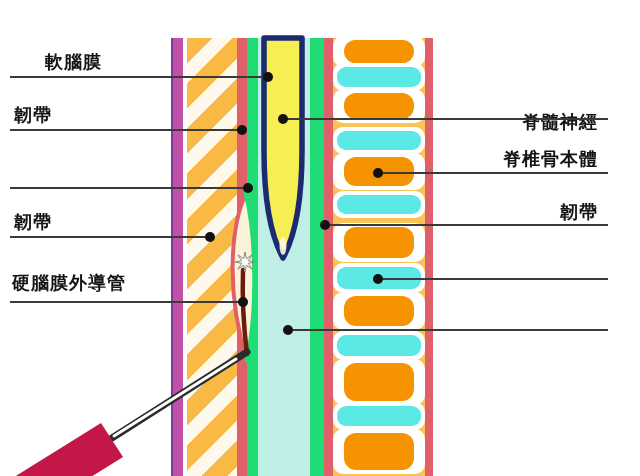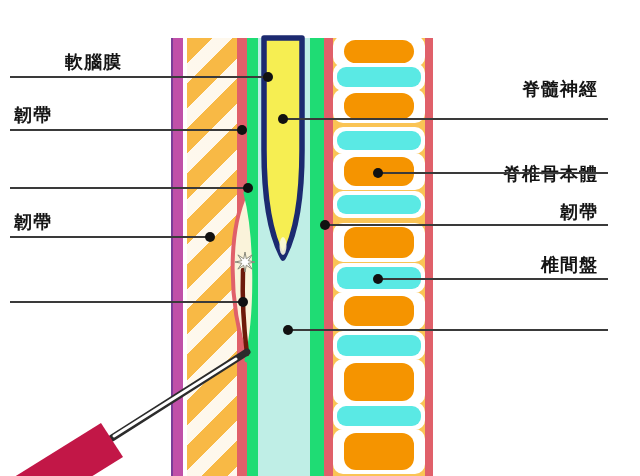--- a/index.html
+++ b/index.html
@@ -89,50 +89,50 @@
     <path d="M 246 193 C 257 235, 258 315, 247 360" fill="none" stroke="#1fdc74" stroke-width="5" stroke-linecap="round"></path>
 
     <path d="M 243 270 C 242 300, 244 330, 247 354" fill="none" stroke="#6d1a0a" stroke-width="4.5" stroke-linecap="round"></path>
     <polygon points="255,262 248.2,263.3 252.1,269.1 246.3,265.2 245,272 243.7,265.2 237.9,269.1 241.8,263.3 235,262 241.8,260.7 237.9,254.9 243.7,258.8 245,252 246.3,258.8 252.1,254.9 248.2,260.7" fill="#ffffff" stroke="#8a8a7a" stroke-width="1"></polygon>
 
     <line x1="247" y1="352" x2="112" y2="438" stroke="#2c2c2c" stroke-width="7" stroke-linecap="round"></line>
     <line x1="236" y1="359" x2="114" y2="436" stroke="#ffffff" stroke-width="3" stroke-linecap="round"></line>
     <polygon points="101,423 123,457 -4,536 -26,502" fill="#c21747"></polygon>
   </svg>
 
-  <span class="callout-text" style="left:22px;top:50px;padding-left:43px;">軟腦膜</span>
+  <span class="callout-text" style="left:2px;top:50px;padding-left:43px;">軟腦膜</span>
   <div class="lead-line" style="left:10px;top:76px;width:258px;"></div>
   <div class="lead-dot" style="left:263px;top:72px;"></div>
 
   <span class="callout-text" style="left:14px;top:103px;">韌帶</span>
   <div class="lead-line" style="left:10px;top:129px;width:232px;"></div>
   <div class="lead-dot" style="left:237px;top:125px;"></div>
 
   <div class="lead-line" style="left:10px;top:187px;width:238px;"></div>
   <div class="lead-dot" style="left:243px;top:183px;"></div>
 
   <span class="callout-text" style="left:14px;top:210px;">韌帶</span>
   <div class="lead-line" style="left:10px;top:236px;width:200px;"></div>
   <div class="lead-dot" style="left:205px;top:232px;"></div>
 
+  <span class="callout-text" style="left:12px;top:271px;">硬腦膜外導管</span>
   <div class="lead-line" style="left:10px;top:301px;width:233px;"></div>
   <div class="lead-dot" style="left:238px;top:297px;"></div>
 
-  <span class="callout-text r" style="right:42px;top:77px;">脊髓神經</span>
+  <span class="callout-text r" style="right:42px;top:110px;">脊髓神經</span>
   <div class="lead-line" style="left:283px;top:118px;width:325px;"></div>
   <div class="lead-dot" style="left:278px;top:114px;"></div>
 
-  <span class="callout-text r" style="right:42px;top:162px;text-align:center;">脊椎骨本體</span>
+  <span class="callout-text r" style="right:42px;top:147px;text-align:center;">脊椎骨本體</span>
   <div class="lead-line" style="left:378px;top:172px;width:230px;"></div>
   <div class="lead-dot" style="left:373px;top:168px;"></div>
 
   <span class="callout-text r" style="right:42px;top:200px;">韌帶</span>
   <div class="lead-line" style="left:325px;top:224px;width:283px;"></div>
   <div class="lead-dot" style="left:320px;top:220px;"></div>
 
-  <span class="callout-text r" style="right:42px;top:253px;">椎間盤</span>
   <div class="lead-line" style="left:378px;top:278px;width:230px;"></div>
   <div class="lead-dot" style="left:373px;top:274px;"></div>
 
   <div class="lead-line" style="left:288px;top:329px;width:320px;"></div>
   <div class="lead-dot" style="left:283px;top:325px;"></div>
 
 </div>
 
 </body></html>

